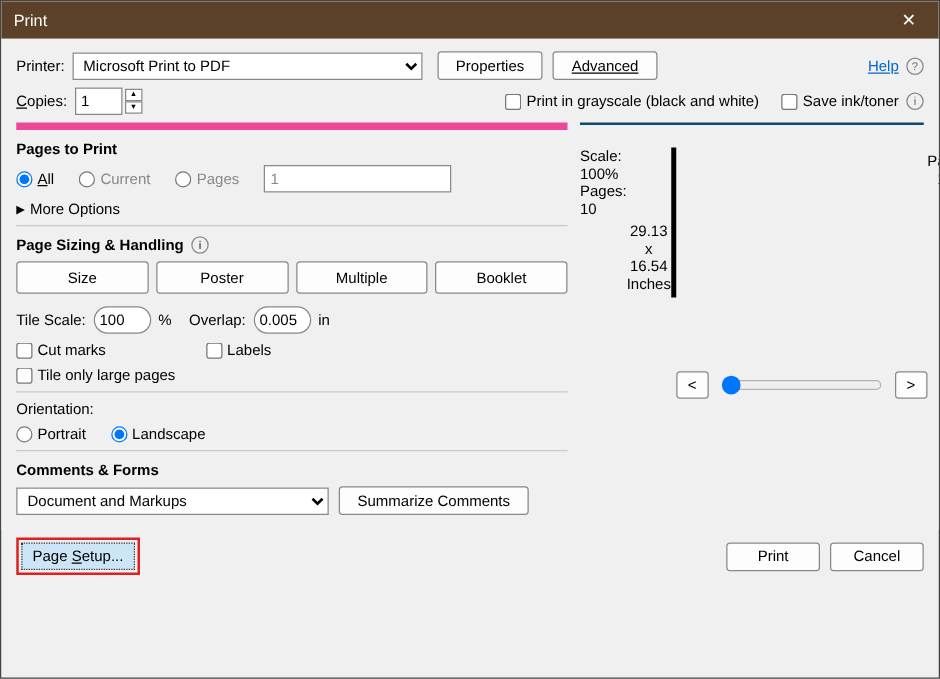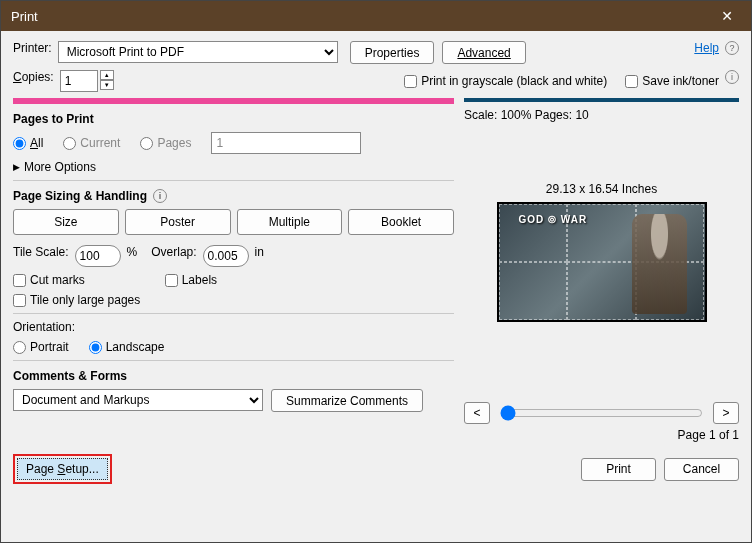--- a/index.html
+++ b/index.html
@@ -1,34 +1,34 @@
 <!DOCTYPE html>
 <html><head>
 <meta charset="utf-8">
 <style>
   * { box-sizing: border-box; font-family: "Segoe UI", Tahoma, sans-serif; font-size: 12px; }
   body { margin: 0; background: #f0f0f0; width: 752px; height: 543px; overflow: hidden; border: 1px solid #444; }
   .titlebar { background: #5b4128; color: #fff; height: 30px; display: flex; align-items: center; padding: 0 10px; justify-content: space-between; }
   .titlebar .title { font-size: 13px; }
   .titlebar .close { font-size: 14px; cursor: pointer; padding: 4px 8px; }
   .content { padding: 10px 12px 6px 12px; background: #f0f0f0; }
-  .row { display: flex; margin-bottom: 6px; }
+  .row { display: flex; align-items: center; margin-bottom: 6px; }
   .label { margin-right: 6px; }
   .underline { text-decoration: underline; }
   select, input[type=text] { border: 1px solid #888; background: #fff; height: 22px; padding: 0 4px; }
   .printer-select { width: 280px; }
   .btn { background: #fdfdfd; border: 1px solid #888; border-radius: 3px; height: 23px; padding: 0 14px; cursor: pointer; display: inline-flex; align-items: center; justify-content: center; }
   .help { color: #0066cc; text-decoration: underline; margin-left: auto; cursor: pointer; }
   .info-icon { display: inline-block; width: 14px; height: 14px; border: 1px solid #888; border-radius: 50%; font-size: 9px; text-align: center; line-height: 13px; color: #666; margin-left: 6px; }
   .copies-input { width: 38px; height: 22px; border: 1px solid #888; text-align: left; padding-left: 4px; }
   .spinner { display: inline-flex; flex-direction: column; margin-left: 2px; }
   .spinner button { width: 14px; height: 10px; font-size: 6px; padding: 0; border: 1px solid #888; background: #fff; line-height: 6px; }
   .columns { display: flex; gap: 10px; margin-top: 4px; }
   .left { flex: 1; border-top: 6px solid #ec4899; }
-  .right { width: 275px; border-top: 4px solid #0c4a6e; padding-top: 6px; display: flex; flex-direction: column; }
+  .right { width: 275px; border-top: 2px solid #0c4a6e; padding-top: 18px; display: flex; flex-direction: row; }
   .section-title { font-weight: 600; margin: 8px 0 6px 0; display: flex; align-items: center; }
   .radio-row, .check-row { display: flex; align-items: center; gap: 20px; margin-bottom: 6px; }
   .radio-lbl, .check-lbl { display: flex; align-items: center; gap: 4px; }
   input[type=radio], input[type=checkbox] { margin: 0; }
   .more-opts { display: flex; align-items: center; gap: 4px; cursor: pointer; margin-bottom: 4px; }
   .tri { font-size: 9px; }
   .divider { border-top: 1px solid #c9c9c9; margin: 6px 0; }
   .tab-row { display: flex; gap: 6px; margin-bottom: 10px; }
   .tab-row .btn { flex: 1; height: 26px; }
   .small-input { width: 46px; border-radius: 11px; }

